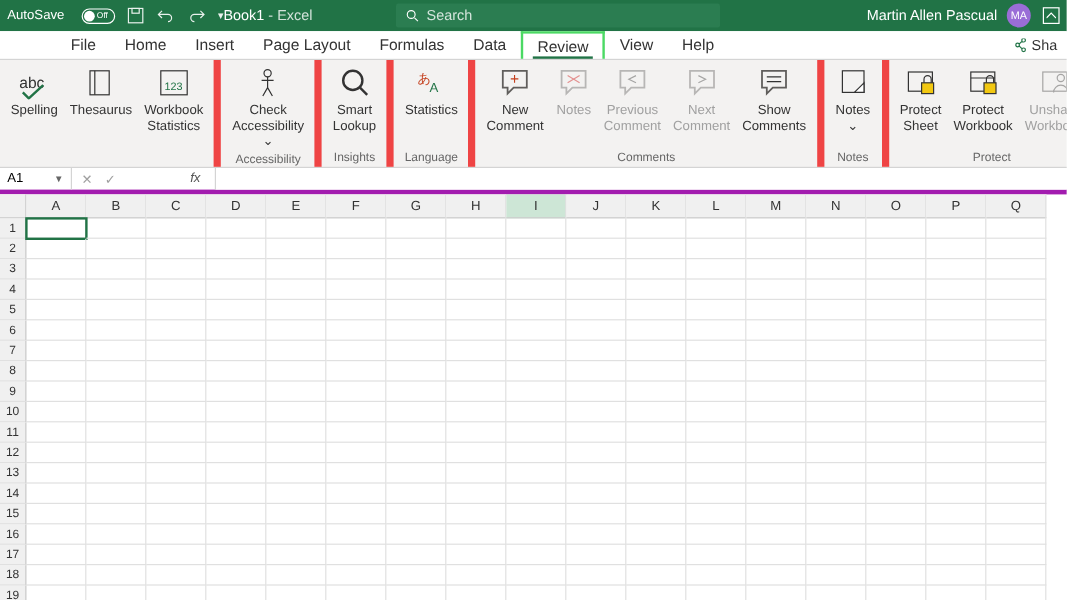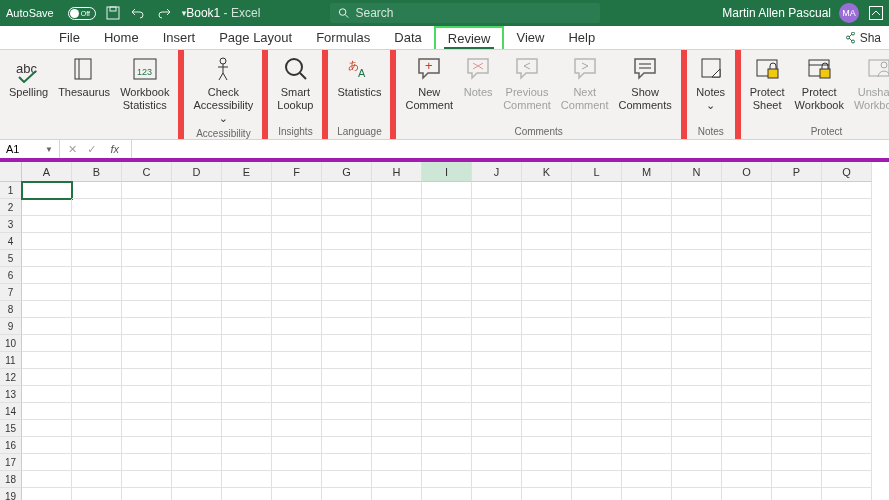--- a/index.html
+++ b/index.html
@@ -34,21 +34,21 @@
 .rbtn .ico { height: 30px; display: flex; align-items: center; justify-content: center; }
 .rbtn .lbl { font-size: 11px; color: #333; line-height: 1.2; margin-top: 2px; }
 .rbtn.disabled .lbl { color: #a0a0a0; }
 .rbtn.disabled .ico { opacity: 0.4; }
 .rgroup-label { font-size: 10px; color: #666; text-align: center; padding-bottom: 2px; }
 
 .formula-bar { height: 22px; border-bottom: 4px solid #a21caf; display: flex; align-items: stretch; background: #fff; }
 .namebox { width: 60px; border-right: 1px solid #d4d4d4; display: flex; align-items: center; padding: 0 6px; font-size: 11px; justify-content: space-between; }
 .namebox .dd { font-size: 8px; color: #666; }
 .fbtns { display: flex; align-items: center; padding: 0 8px; border-right: 1px solid #d4d4d4; gap: 10px; color: #a0a0a0; font-size: 11px; }
-.fx { font-style: italic; font-size: 11px; color: #555; padding: 4px; }
+.fx { font-style: italic; font-size: 11px; color: #555; padding: 4px; margin-left: 48px; }
 .finput { flex: 1; border: none; padding: 0 6px; font-size: 11px; outline: none; }
 
 .grid { display: flex; height: 340px; }
 .rowheads { width: 22px; background: #f0f0f0; }
 .corner { height: 20px; border-right: 1px solid #ccc; border-bottom: 1px solid #ccc; background: #f0f0f0; }
 .rh { height: 17px; border-right: 1px solid #ccc; border-bottom: 1px solid #e0e0e0; font-size: 10px; color: #333; display: flex; align-items: center; justify-content: center; background: #f0f0f0; }
 .gridmain { flex: 1; position: relative; }
 .colheads { display: flex; height: 20px; }
 .ch { width: 50px; border-right: 1px solid #e0e0e0; border-bottom: 1px solid #ccc; background: #f0f0f0; font-size: 11px; display: flex; align-items: center; justify-content: center; color: #333; }
 .ch.sel { background: #cde6d6; }

